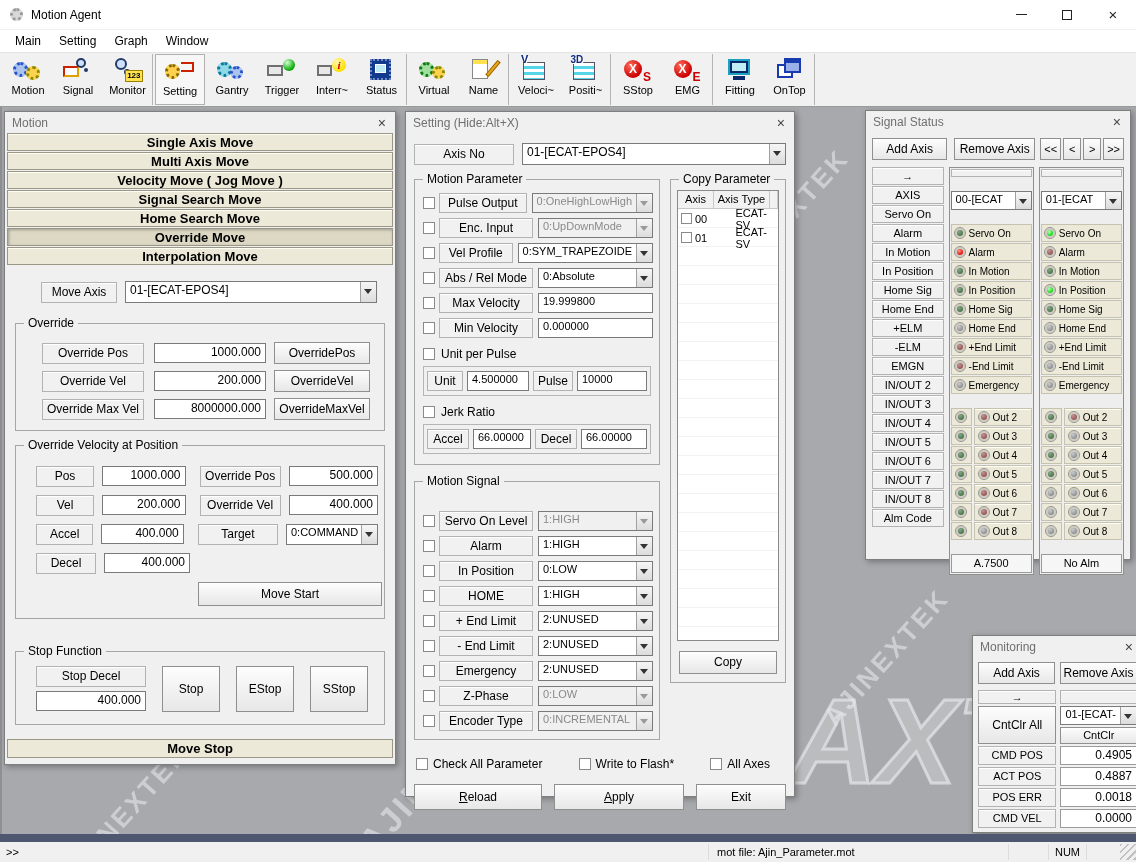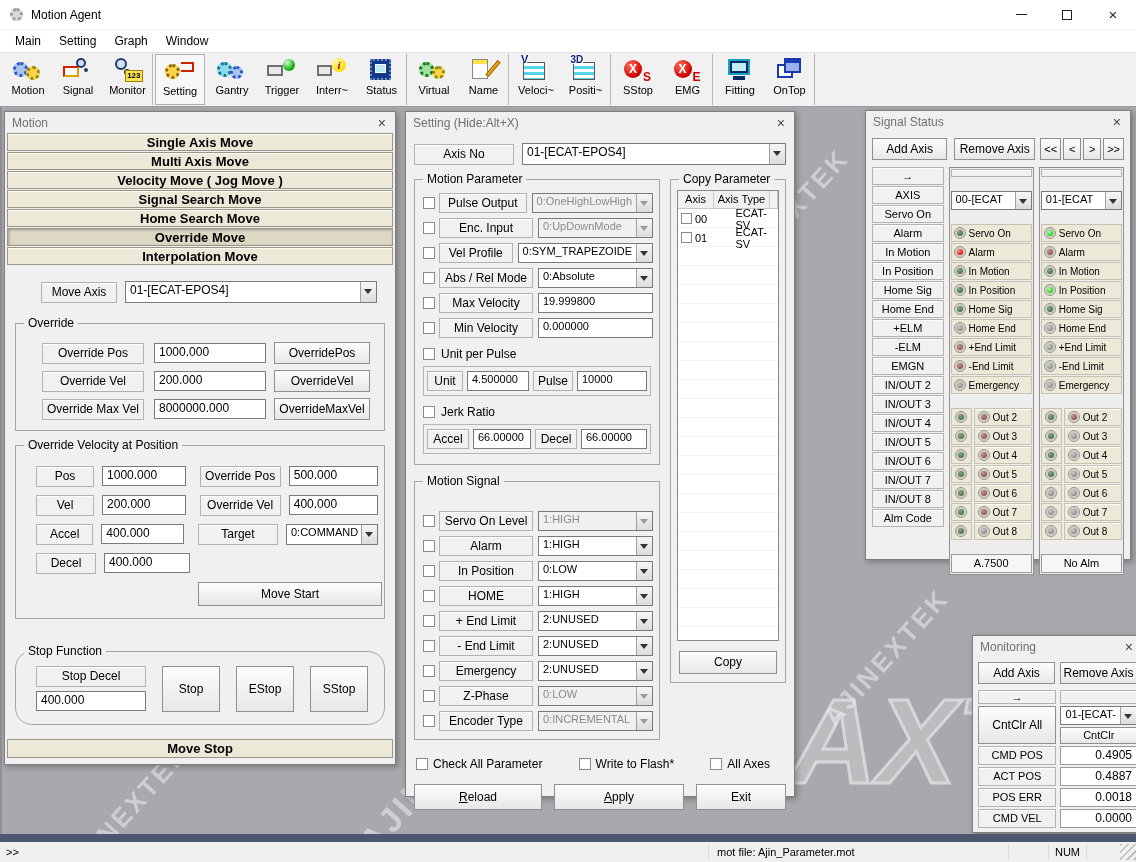--- a/index.html
+++ b/index.html
@@ -67,21 +67,21 @@
   .sb-num{width:38px;}
   .sb-cell2{width:34px;}
   .sb-grip{width:16px;height:16px;background:repeating-linear-gradient(135deg,#c0c0c0 0 2px,transparent 2px 5px);}
   
   .panel{position:absolute;z-index:1;background:#f0f0f0;border:1px solid #7e7e7e;box-shadow:2px 2px 6px rgba(0,0,0,.3);}
   .panel-title{height:21px;display:flex;align-items:center;padding:0 7px;color:#6f6f6f;font-size:12px;}
   .panel-close{margin-left:auto;color:#444;font-size:14px;line-height:14px;padding:0 2px;}
   .chip{background:#f1f1f1;border:1px solid #b2b2b2;text-align:center;box-shadow:inset 0 1px 0 #fff;overflow:hidden;white-space:nowrap;}
   .btn3d{background:linear-gradient(#fdfdfd,#e7e7e7);border:1px solid #8f8f8f;text-align:center;box-shadow:inset 0 1px 0 #fff;white-space:nowrap;}
   .field{background:#fff;border:1px solid #7a7a7a;padding:1px 4px;white-space:nowrap;overflow:hidden;}
-  .num{}
+  .num{text-align:right;}
   .combo{display:flex;background:#fff;border:1px solid #7a7a7a;align-items:stretch;}
   .combo .val{flex:1;padding:1px 4px;white-space:nowrap;overflow:hidden;}
   .combo .dd{width:16px;background:linear-gradient(#f6f6f6,#dcdcdc);border-left:1px solid #a0a0a0;position:relative;flex:none;}
   .combo .dd::after{content:"";position:absolute;left:3px;top:7px;border:4px solid transparent;border-top:5px solid #333;}
   .combo.disabled{background:#f0f0f0;color:#8a8a8a;}
   .combo.disabled .dd::after{border-top-color:#9a9a9a;}
   .chk{width:12px;height:12px;background:#fff;border:1px solid #8a8a8a;display:inline-block;flex:none;}
   .grp{border:1px solid #a6a6a6;position:relative;}
   .grp>.legend{position:absolute;top:-8px;left:8px;background:#f0f0f0;padding:0 4px;font-size:12px;}
   .led{width:10px;height:10px;border-radius:50%;border:2px solid #cfccc0;outline:1px solid #949494;flex:none;}
@@ -103,21 +103,21 @@
   .ov-row .field{width:112px;height:20px;margin-left:10px;}
   .ov-row .btn3d{width:96px;height:22px;line-height:20px;margin-left:8px;}
   .grp-ovp{margin:14px 10px 0;padding:12px 6px 12px;}
   .ovp-row{display:flex;align-items:center;margin:7px 0 0 14px;height:22px;}
   .ovp-l1{width:60px;height:21px;line-height:19px;}
   .ovp-v1{width:86px;height:20px;margin-left:8px;}
   .ovp-l2{width:84px;height:21px;line-height:19px;margin-left:14px;}
   .ovp-v2{width:92px;height:20px;margin-left:8px;}
   .ovp-cb{width:92px;height:21px;margin-left:8px;font-size:11px;}
   .ovp-ms{margin:8px 0 0 176px;width:184px;height:24px;line-height:22px;}
-  .grp-stop{margin:32px 10px 0;padding:14px 6px 12px;border-radius:17px;}
+  .grp-stop{margin:32px 10px 0;padding:14px 6px 12px;}
   .stop-inner{display:flex;margin-left:14px;gap:16px;}
   .stop-col{width:110px;display:flex;flex-direction:column;gap:4px;}
   .stop-col .chip{height:21px;line-height:19px;}
   .stop-col .field{height:20px;}
   .stop-btn{width:58px;height:46px;line-height:44px;}
   .movestop{margin:14px 2px 0;height:19px;line-height:18px;background:#ece9d8;border:1px solid #9a9786;text-align:center;font-weight:bold;font-size:13px;}
   
   #panel-setting{left:405px;top:4px;width:390px;height:686px;}
   .s-axis-row{display:flex;align-items:center;margin:10px 8px 0;height:22px;}
   .s-axis-row .chip{width:100px;height:21px;line-height:19px;}

